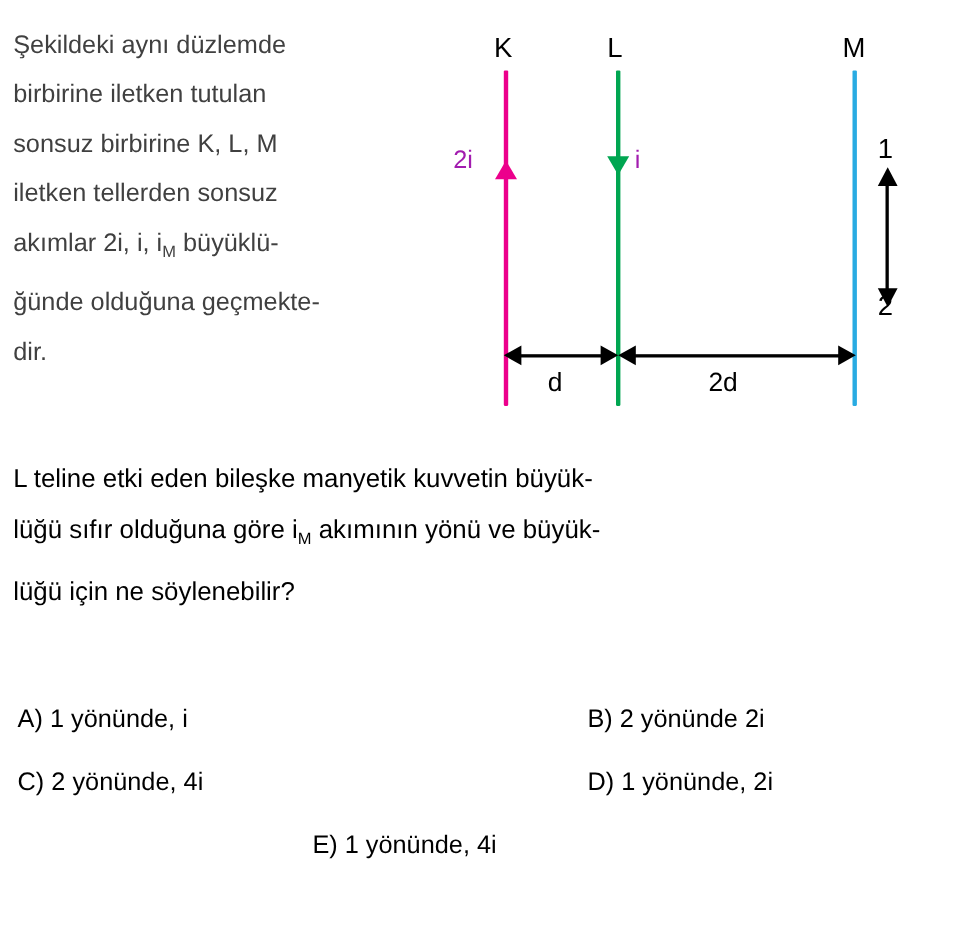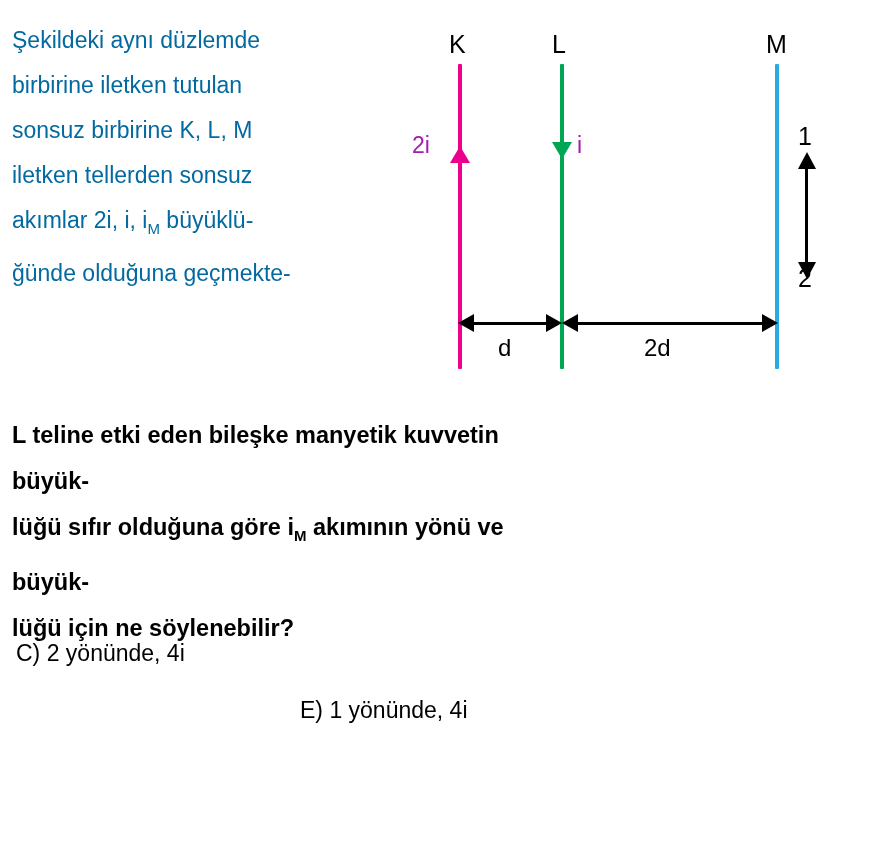--- a/index.html
+++ b/index.html
@@ -25,21 +25,21 @@
   
   .intro {
     position: absolute;
     left: 12px;
     top: 18px;
     width: 400px;
     font-size: 23px;
     line-height: 45px;
     text-align: justify;
     text-justify: inter-word;
-    color: #0369a1;
+    color: #404040;
   }
   .intro .lastline {
     text-align: left;
   }
   .sub {
     font-size: 15px;
     vertical-align: sub;
   }
 
   
@@ -175,21 +175,21 @@
   .dist-d  { left: 78px;  top: 320px; }
   .dist-2d { left: 224px; top: 320px; }
 
   
   .question {
     position: absolute;
     left: 12px;
     top: 412px;
     width: 560px;
     font-size: 23.5px;
-    font-weight: bold;
+    font-weight: normal;
     line-height: 46px;
     color: #000;
   }
 
   
   .options {
     position: absolute;
     left: 12px;
     top: 640px;
     width: 848px;
@@ -200,34 +200,35 @@
     position: relative;
     height: 57px;
   }
   .opt {
     position: absolute;
     top: 0;
     white-space: nowrap;
   }
   .opt-left  { left: 4px; }
   .opt-right { left: 522px; }
-  .opt-center { left: 272px; margin-left: 16px; }
+  .opt-center { left: 272px; }
 </style>
 </head>
 <body>
 
 <div class="page">
 
   <div class="intro">
     <div>Şekildeki aynı düzlemde</div>
     <div>birbirine iletken tutulan</div>
     <div>sonsuz birbirine K, L, M</div>
     <div>iletken tellerden sonsuz</div>
     <div><span>akımlar 2i, i, i</span><span class="sub">M</span><span> büyüklü-</span></div>
     <div>ğünde olduğuna geçmekte-</div>
+    <div class="lastline">dir.</div>
   </div>
 
   <div class="figure">
 
     <div class="wire wire-k"></div>
     <div class="wire wire-l"></div>
     <div class="wire wire-m"></div>
 
     <div class="wire-label lbl-k">K</div>
     <div class="wire-label lbl-l">L</div>
@@ -259,20 +260,25 @@
   </div>
 
   <div class="question">
     <div>L teline etki eden bileşke manyetik kuvvetin büyük-</div>
     <div><span>lüğü sıfır olduğuna göre i</span><span class="sub">M</span><span> akımının yönü ve büyük-</span></div>
     <div>lüğü için ne söylenebilir?</div>
   </div>
 
   <div class="options">
     <div class="opt-row">
+      <div class="opt opt-left">A) 1 yönünde, i</div>
+      <div class="opt opt-right">B) 2 yönünde 2i</div>
+    </div>
+    <div class="opt-row">
       <div class="opt opt-left">C) 2 yönünde, 4i</div>
+      <div class="opt opt-right">D) 1 yönünde, 2i</div>
     </div>
     <div class="opt-row">
       <div class="opt opt-center">E) 1 yönünde, 4i</div>
     </div>
   </div>
 
 </div>
 
 </body></html>

